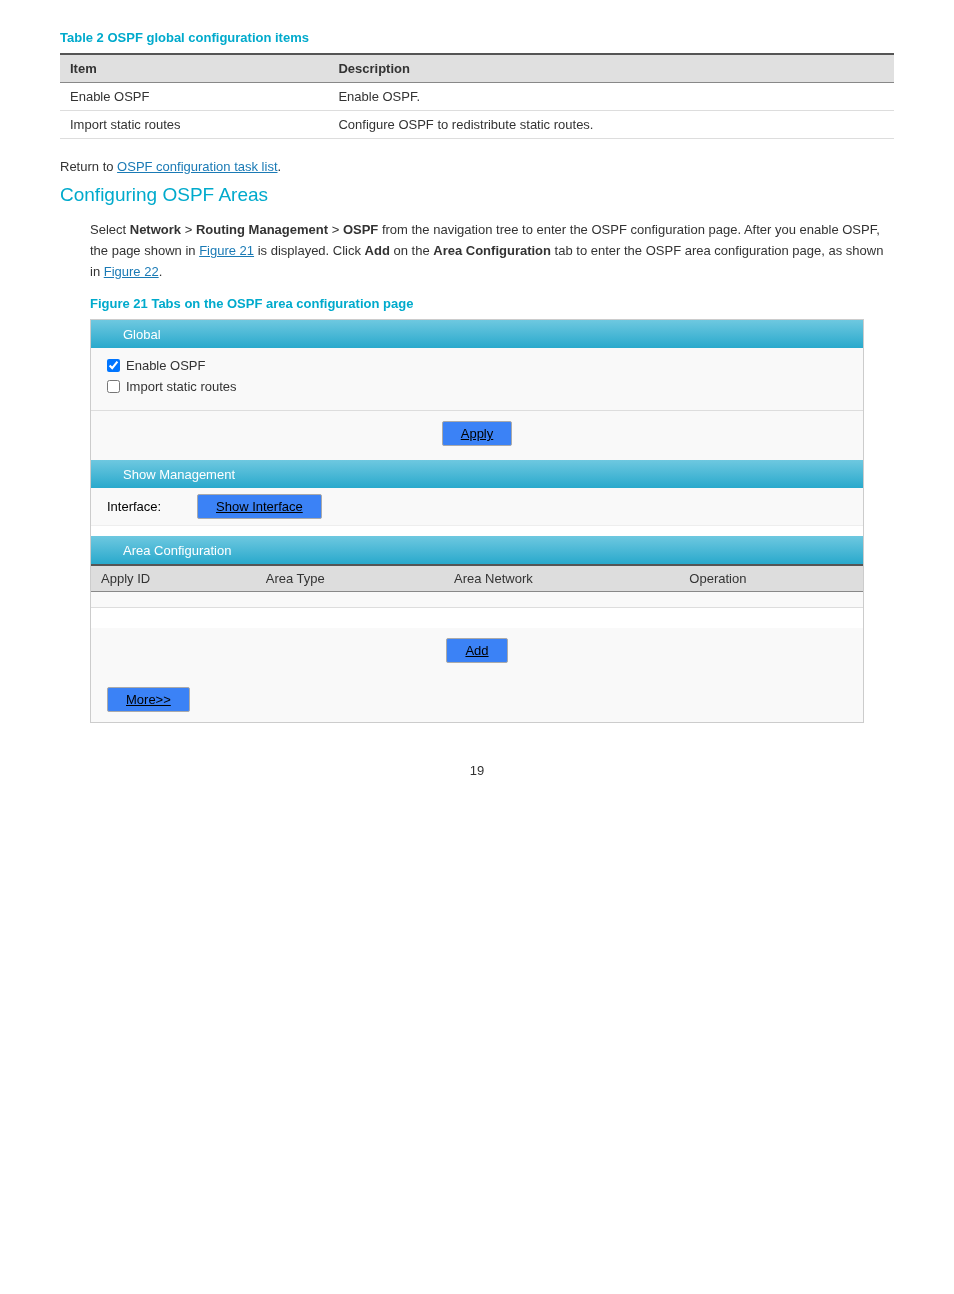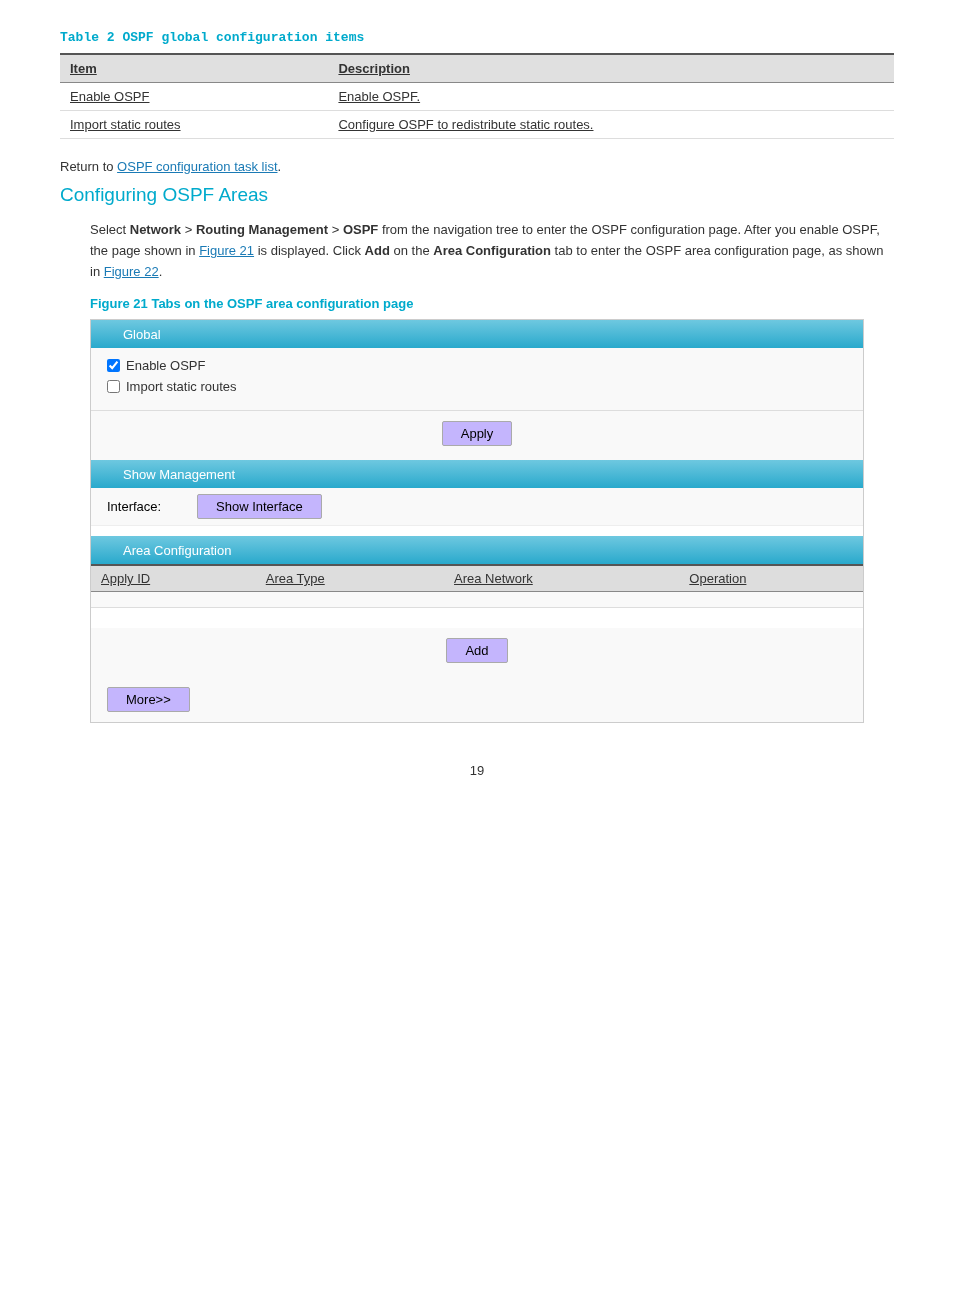--- a/index.html
+++ b/index.html
@@ -12,28 +12,26 @@
       min-height: 1294px;
       padding: 30px 60px 60px 60px;
     }
 
     
     .table-caption {
       color: #00aacc;
       font-weight: bold;
       font-size: 13px;
       margin-bottom: 8px;
-      font-family: Liberation Mono, monospace;
     }
     table {
       width: 100%;
       border-collapse: collapse;
       margin-bottom: 20px;
       font-size: 13px;
-      text-decoration: underline;
     }
     table thead tr {
       background: #e0e0e0;
       border-top: 2px solid #555;
       border-bottom: 1px solid #888;
     }
     table thead th {
       text-align: left;
       padding: 6px 10px;
       font-weight: bold;
@@ -131,24 +129,25 @@
     
     .button-row {
       display: flex;
       justify-content: center;
       padding: 10px 0 14px 0;
       background: #f9f9f9;
     }
     .btn {
       padding: 4px 18px;
       font-size: 13px;
-      background: #c4b5fd;
+      background: #3b82f6;
       border: 1px solid #aaa;
       cursor: pointer;
       border-radius: 2px;
+      text-decoration: underline;
     }
 
     
     .info-row {
       display: flex;
       align-items: center;
       padding: 6px 16px;
       background: #f9f9f9;
       font-size: 13px;
       border-bottom: 1px solid #eee;

